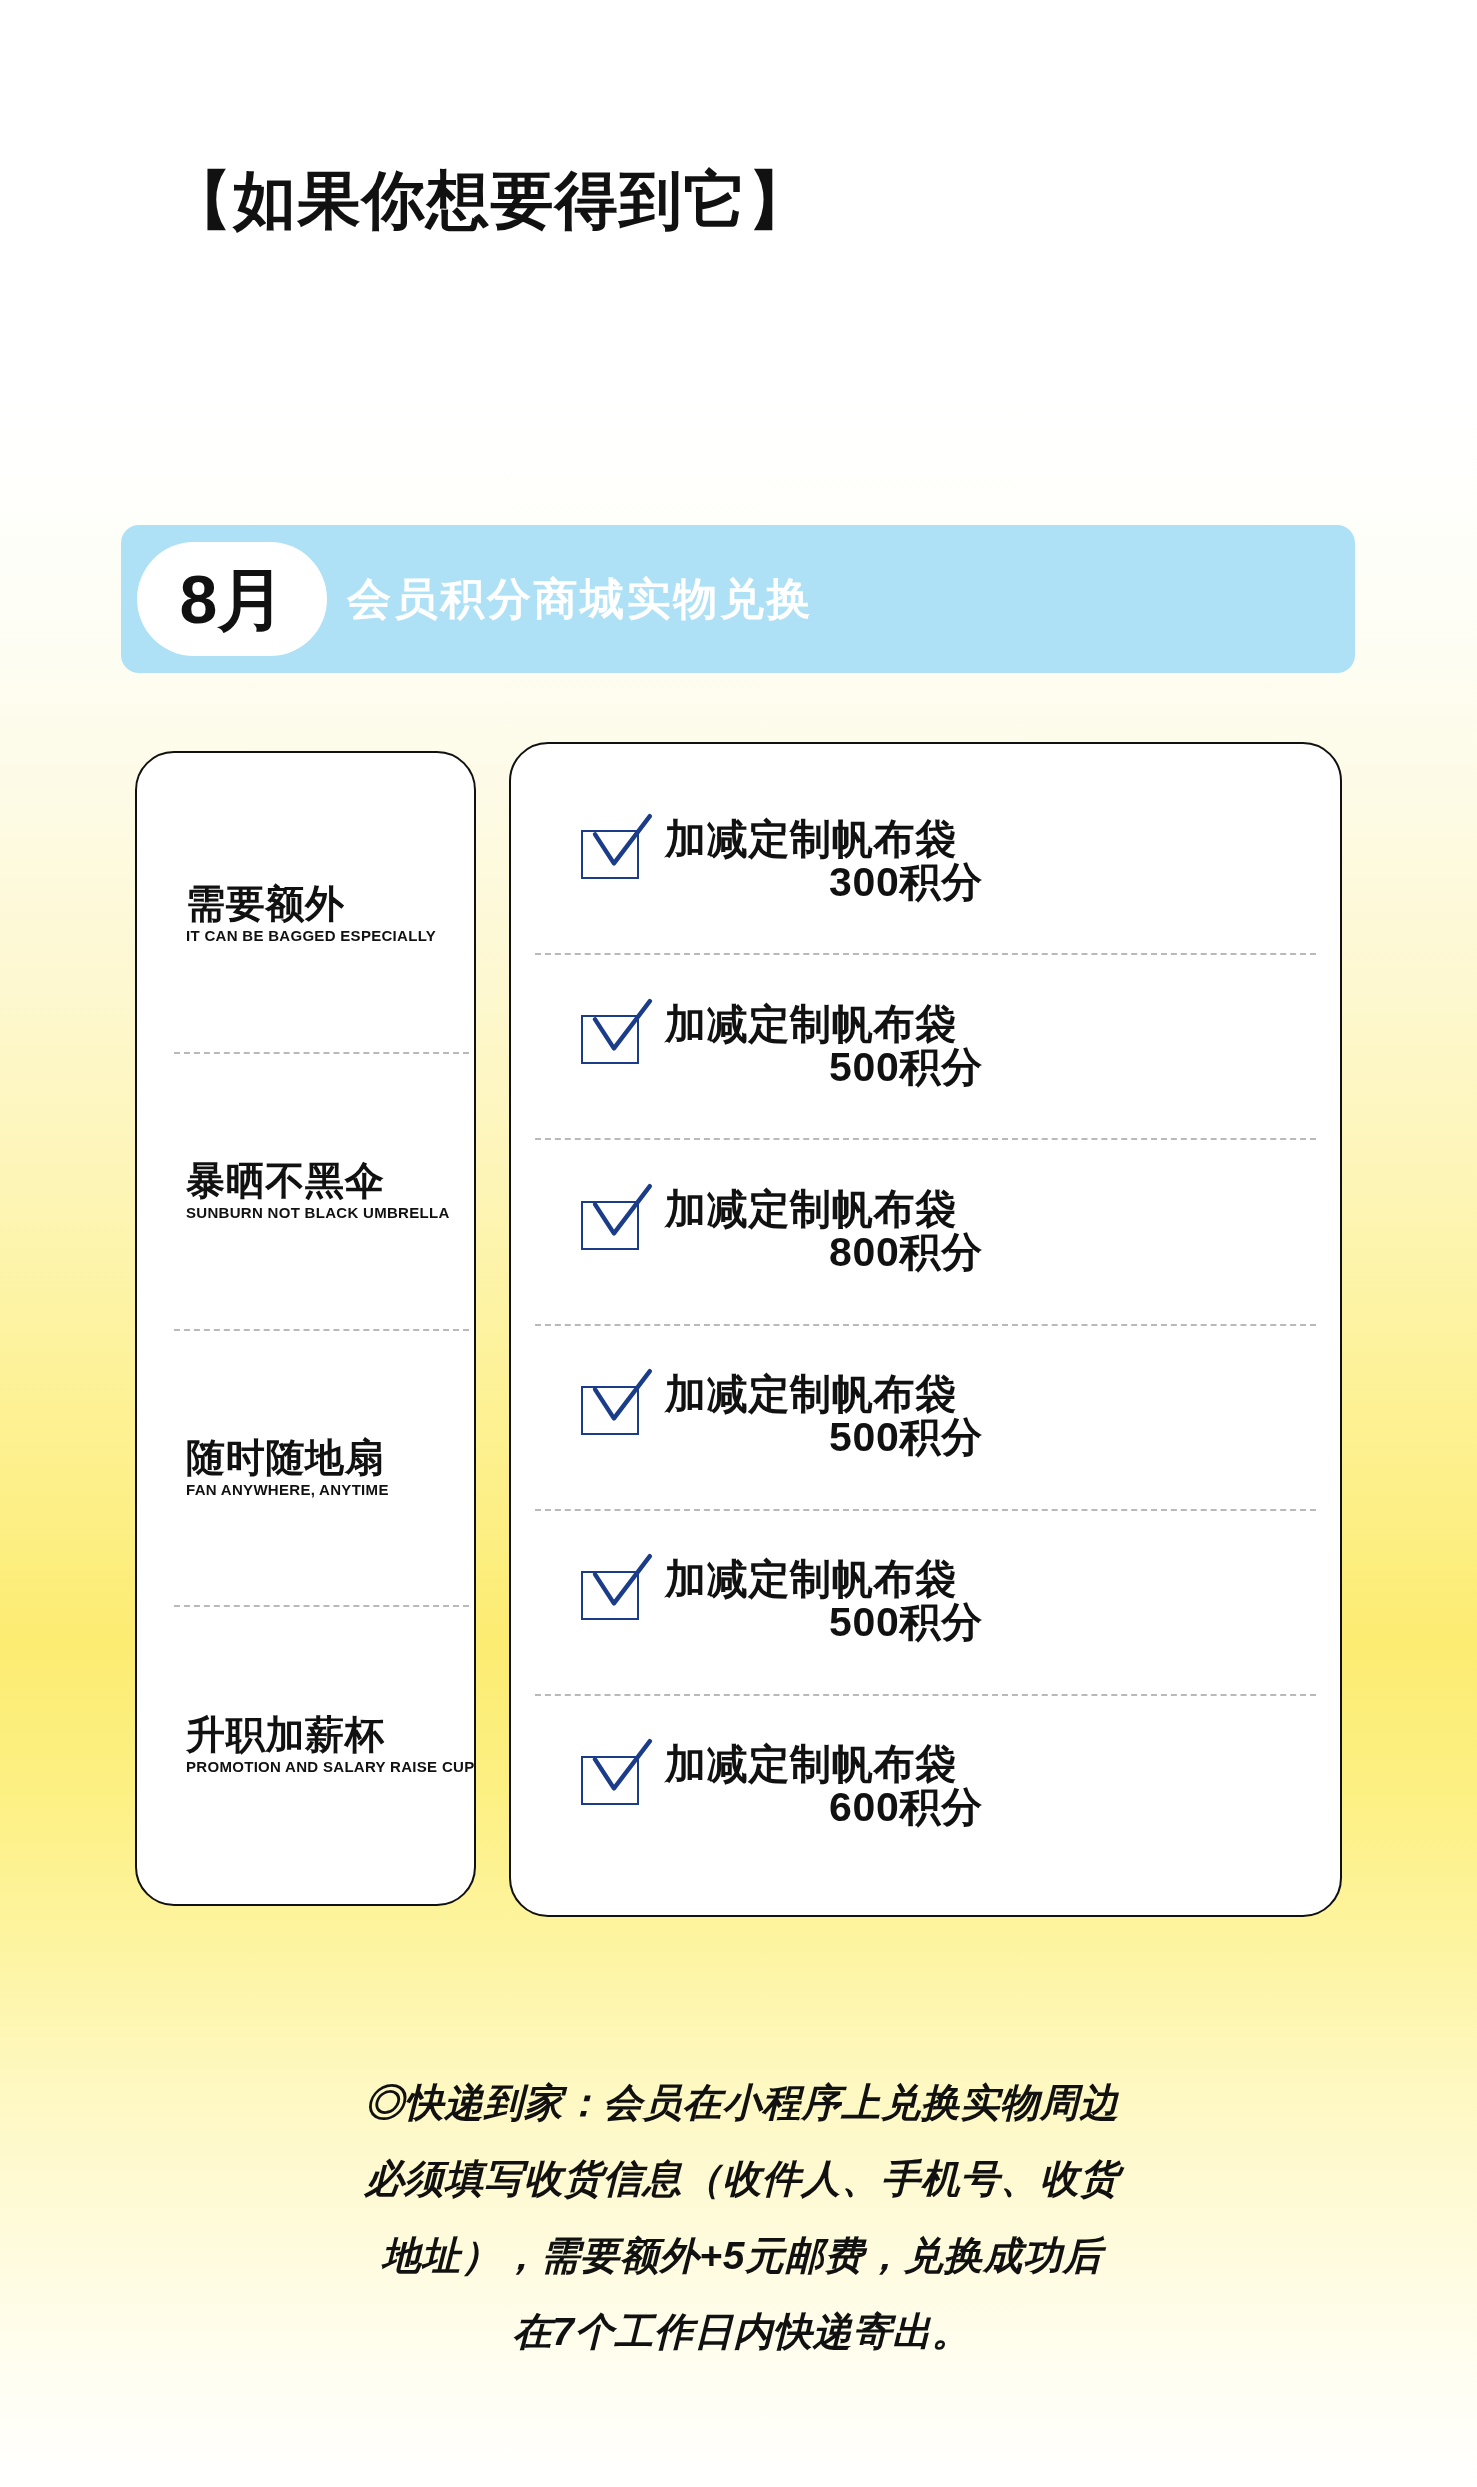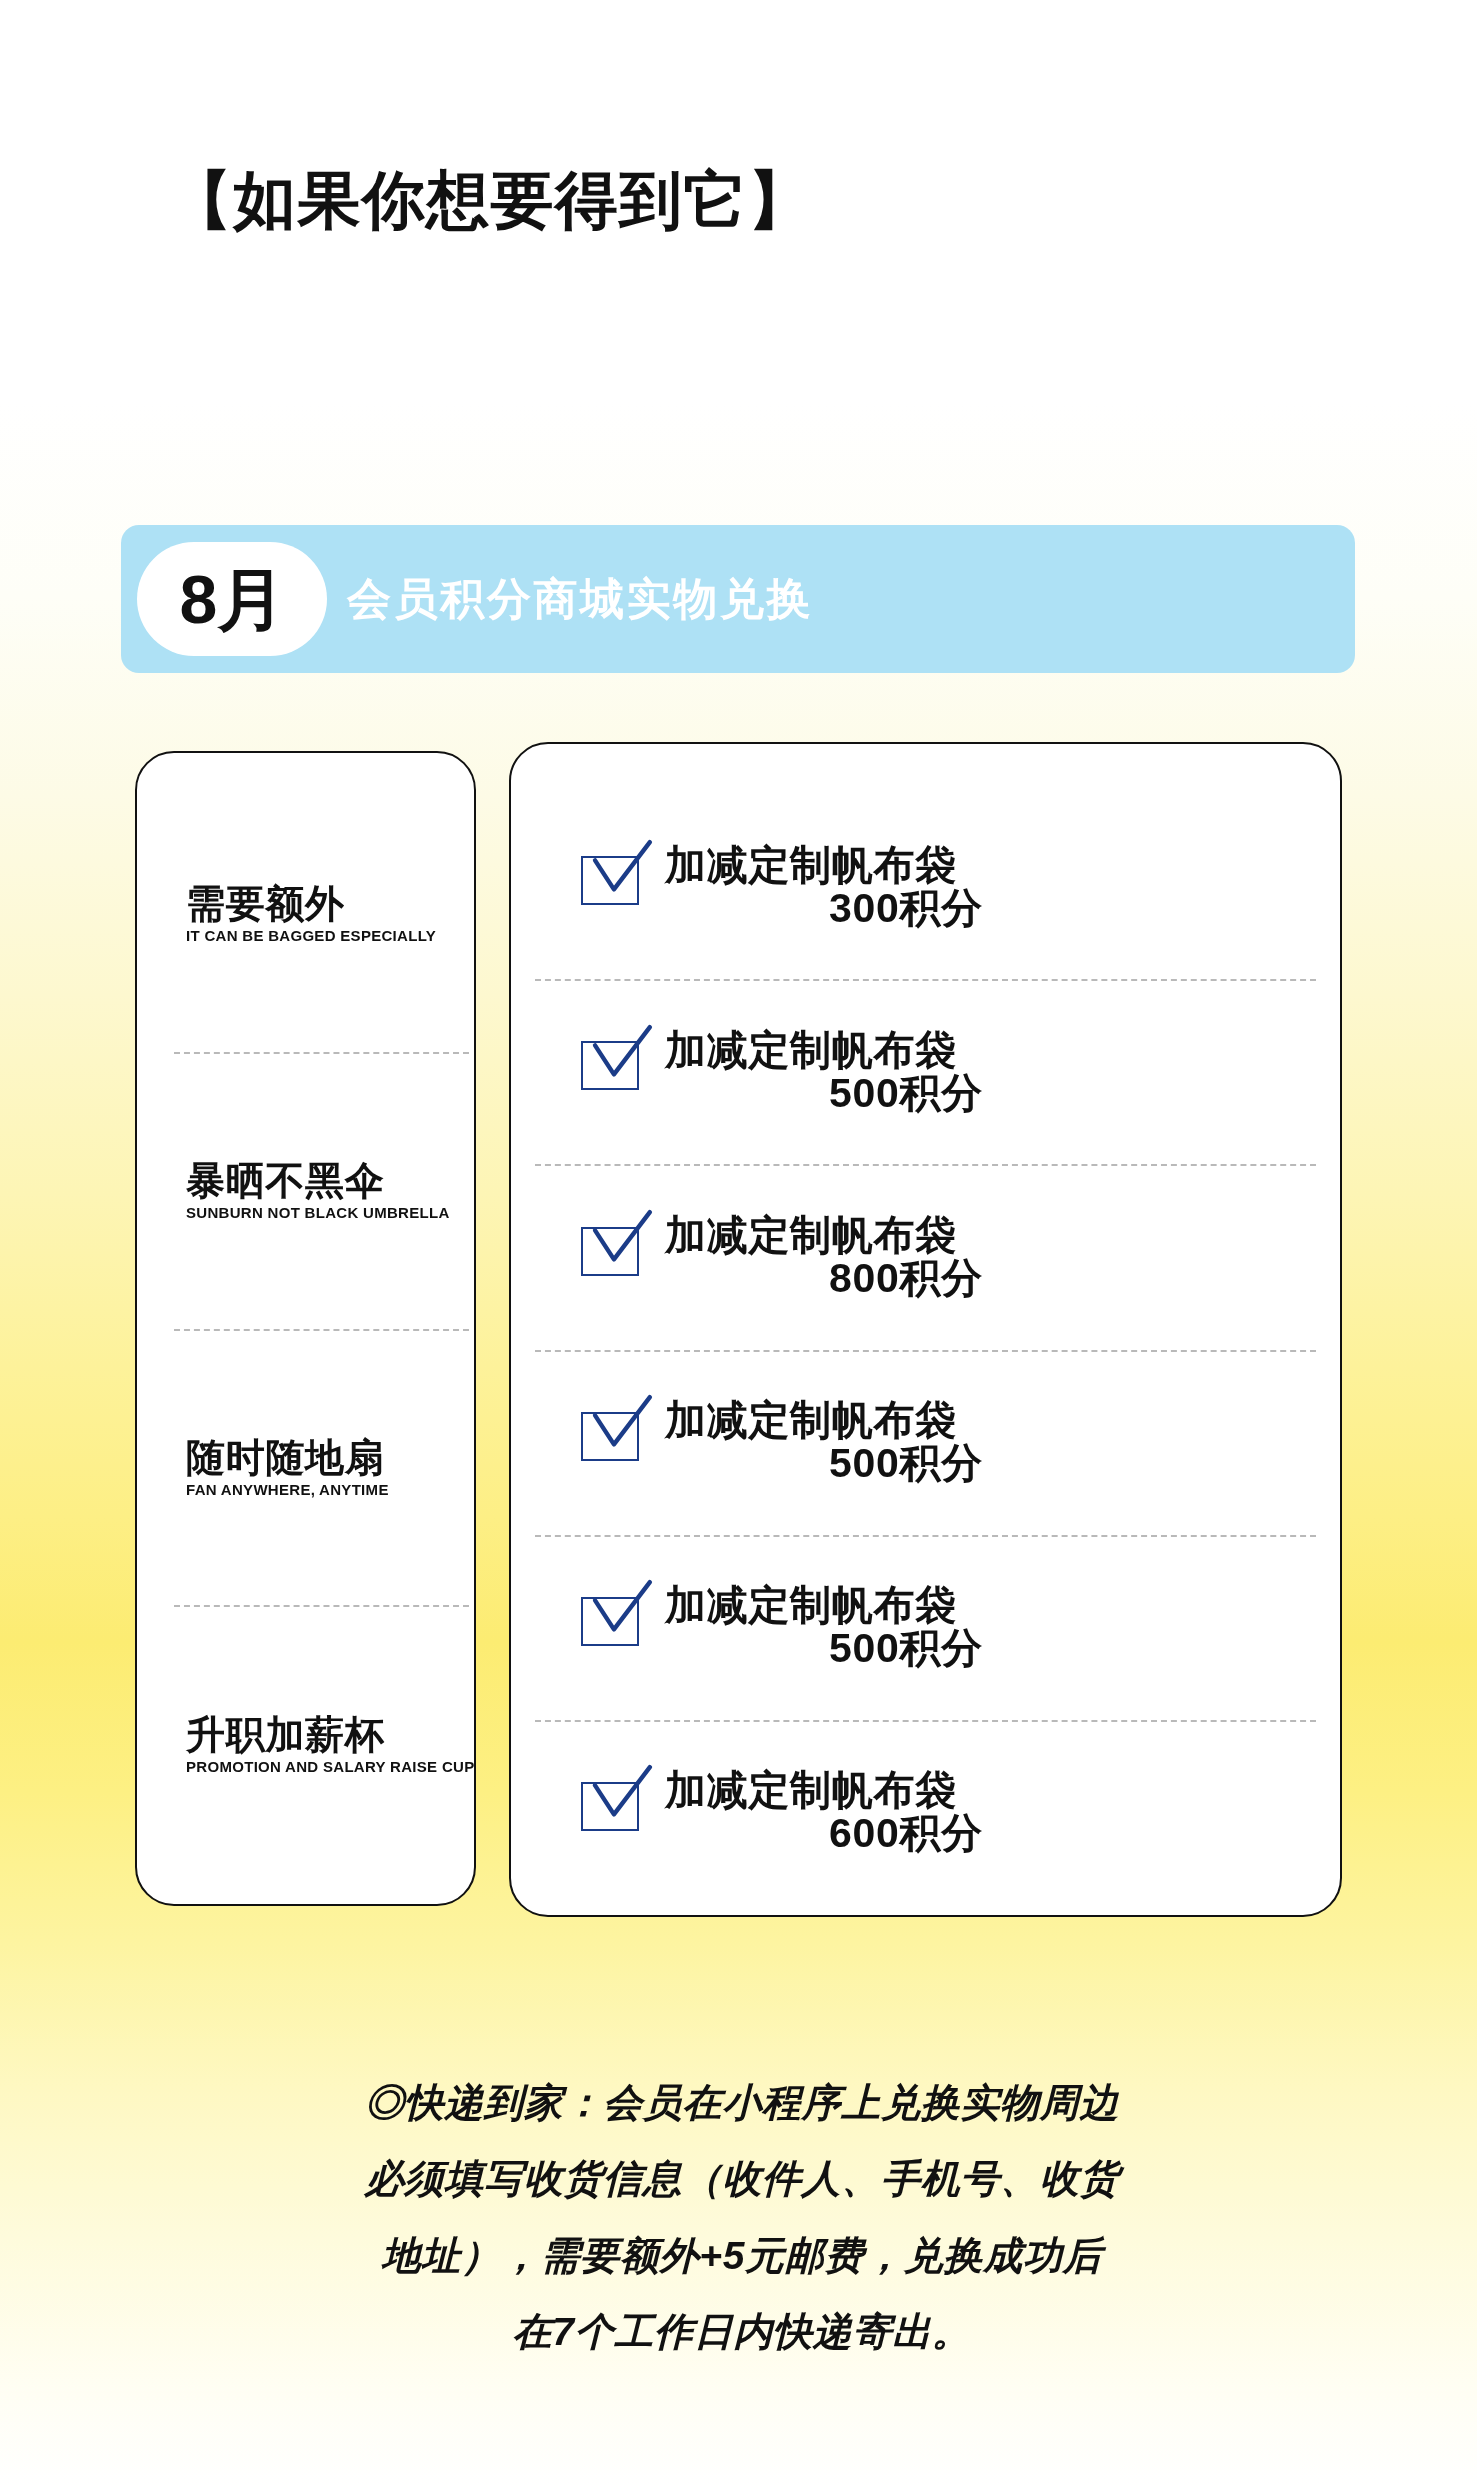--- a/index.html
+++ b/index.html
@@ -150,21 +150,21 @@
     font-size: 15px;
     font-weight: 700;
     color: #111;
     letter-spacing: 0.3px;
     white-space: nowrap;
   }
 
   .right-rows {
     position: absolute;
     left: 509px;
-    top: 768px;
+    top: 742px;
     width: 833px;
     height: 1175px;
     display: flex;
     flex-direction: column;
     box-sizing: border-box;
     padding: 26px 0 38px 0;
   }
   .right-row {
     flex: 1 1 0;
     position: relative;

